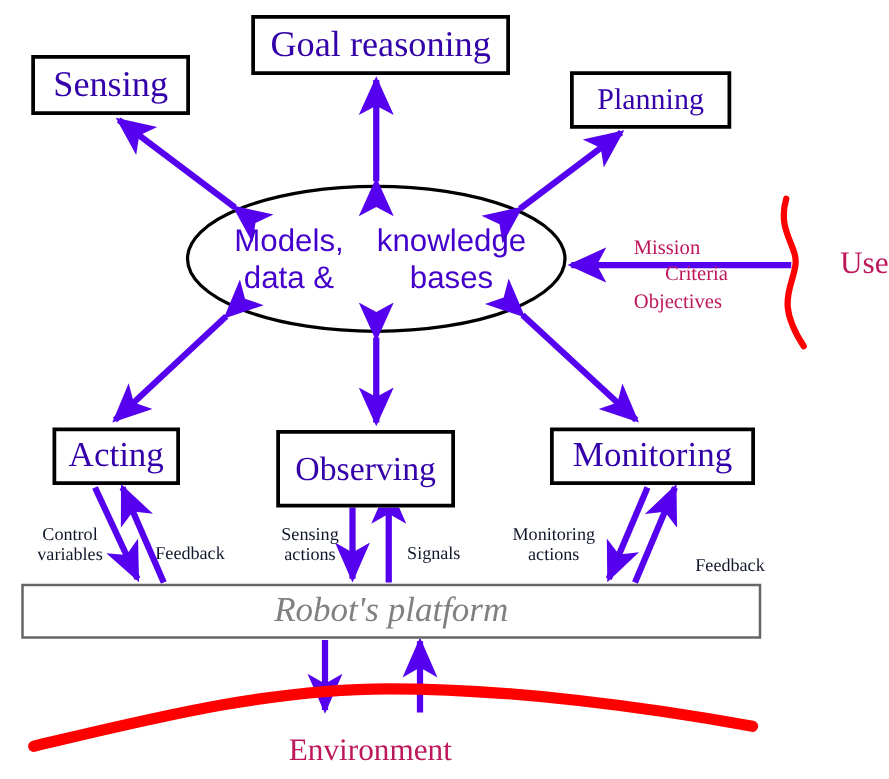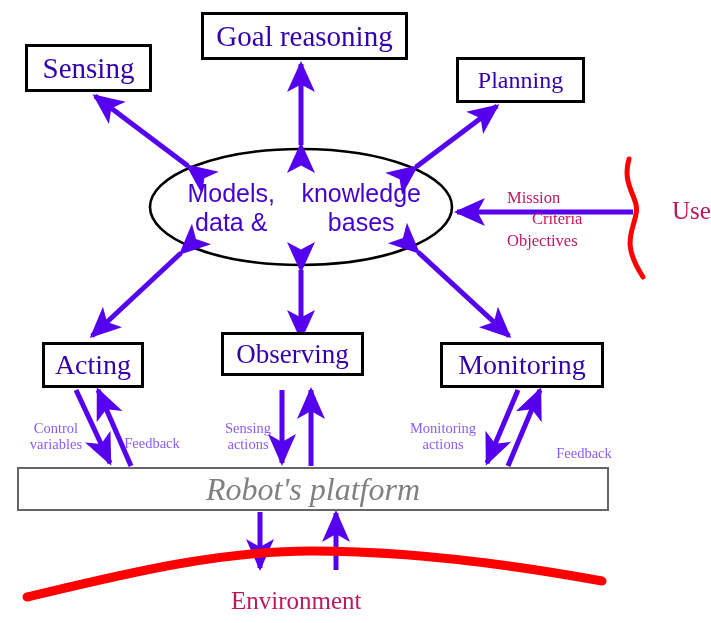--- a/index.html
+++ b/index.html
@@ -13,22 +13,22 @@
            box-sizing:border-box;}
   .nodebox span{display:block;line-height:1;padding:0 6px;}
   .ellipse-label{position:absolute;display:flex;flex-direction:row;
                  align-items:center;justify-content:center;
                  color:#4400CC;font-family:"Liberation Sans",sans-serif;
                  text-align:center;line-height:1.18;}
   .platform{position:absolute;border:2px solid #666666;background:#fff;
             display:flex;align-items:center;justify-content:center;
             box-sizing:border-box;}
   .platform span{color:#808080;font-style:italic;
-                 font-family:"Liberation Serif",serif;font-size:32px;}
-  .edgelabel{position:absolute;color:#8b5cf6;
+                 font-family:"Liberation Serif",serif;font-size:28px;}
+  .edgelabel{position:absolute;color:#0f172a;
              font-family:"Liberation Serif",serif;font-size:14.5px;
              line-height:1.12;text-align:center;white-space:pre-line;}
   .redlabel{position:absolute;color:#be185d;
             font-family:Liberation Serif, serif;line-height:1.2;}
   .users-lbl{font-size:25px;}
   .mission-lbl{font-size:16.5px;}
   .env-lbl{font-size:25px;}
 </style>
 </head>
 <body>
@@ -96,21 +96,21 @@
 
   <div class="ellipse-label" style="left:171px;top:177px;width:260px;height:62px;font-size:25px;">
     <span>Models, data &amp;</span>
     <span>knowledge bases</span>
   </div>
 
   <div class="nodebox" style="left:42px;top:342px;width:102px;height:46px;font-size:28px;">
     <span>Acting</span>
   </div>
 
-  <div class="nodebox" style="left:221px;top:332px;width:143px;height:44px;font-size:27px;">
+  <div class="nodebox" style="left:221px;top:344px;width:143px;height:62px;font-size:27px;">
     <span>Observing</span>
   </div>
 
   <div class="nodebox" style="left:440px;top:342px;width:164px;height:46px;font-size:28px;">
     <span>Monitoring</span>
   </div>
 
   <div class="platform" style="left:17px;top:467px;width:592px;height:44px;">
     <span>Robot's platform</span>
   </div>
@@ -122,20 +122,23 @@
 
   <div class="edgelabel" style="left:113px;top:419px;width:78px;">
     <span>Feedback</span>
   </div>
 
   <div class="edgelabel" style="left:216px;top:404px;width:64px;">
     <span>Sensing
 actions</span>
   </div>
 
+  <div class="edgelabel" style="left:318px;top:419px;width:58px;">
+    <span>Signals</span>
+  </div>
 
   <div class="edgelabel" style="left:400px;top:404px;width:86px;">
     <span>Monitoring
 actions</span>
   </div>
 
   <div class="edgelabel" style="left:545px;top:429px;width:78px;">
     <span>Feedback</span>
   </div>
 

